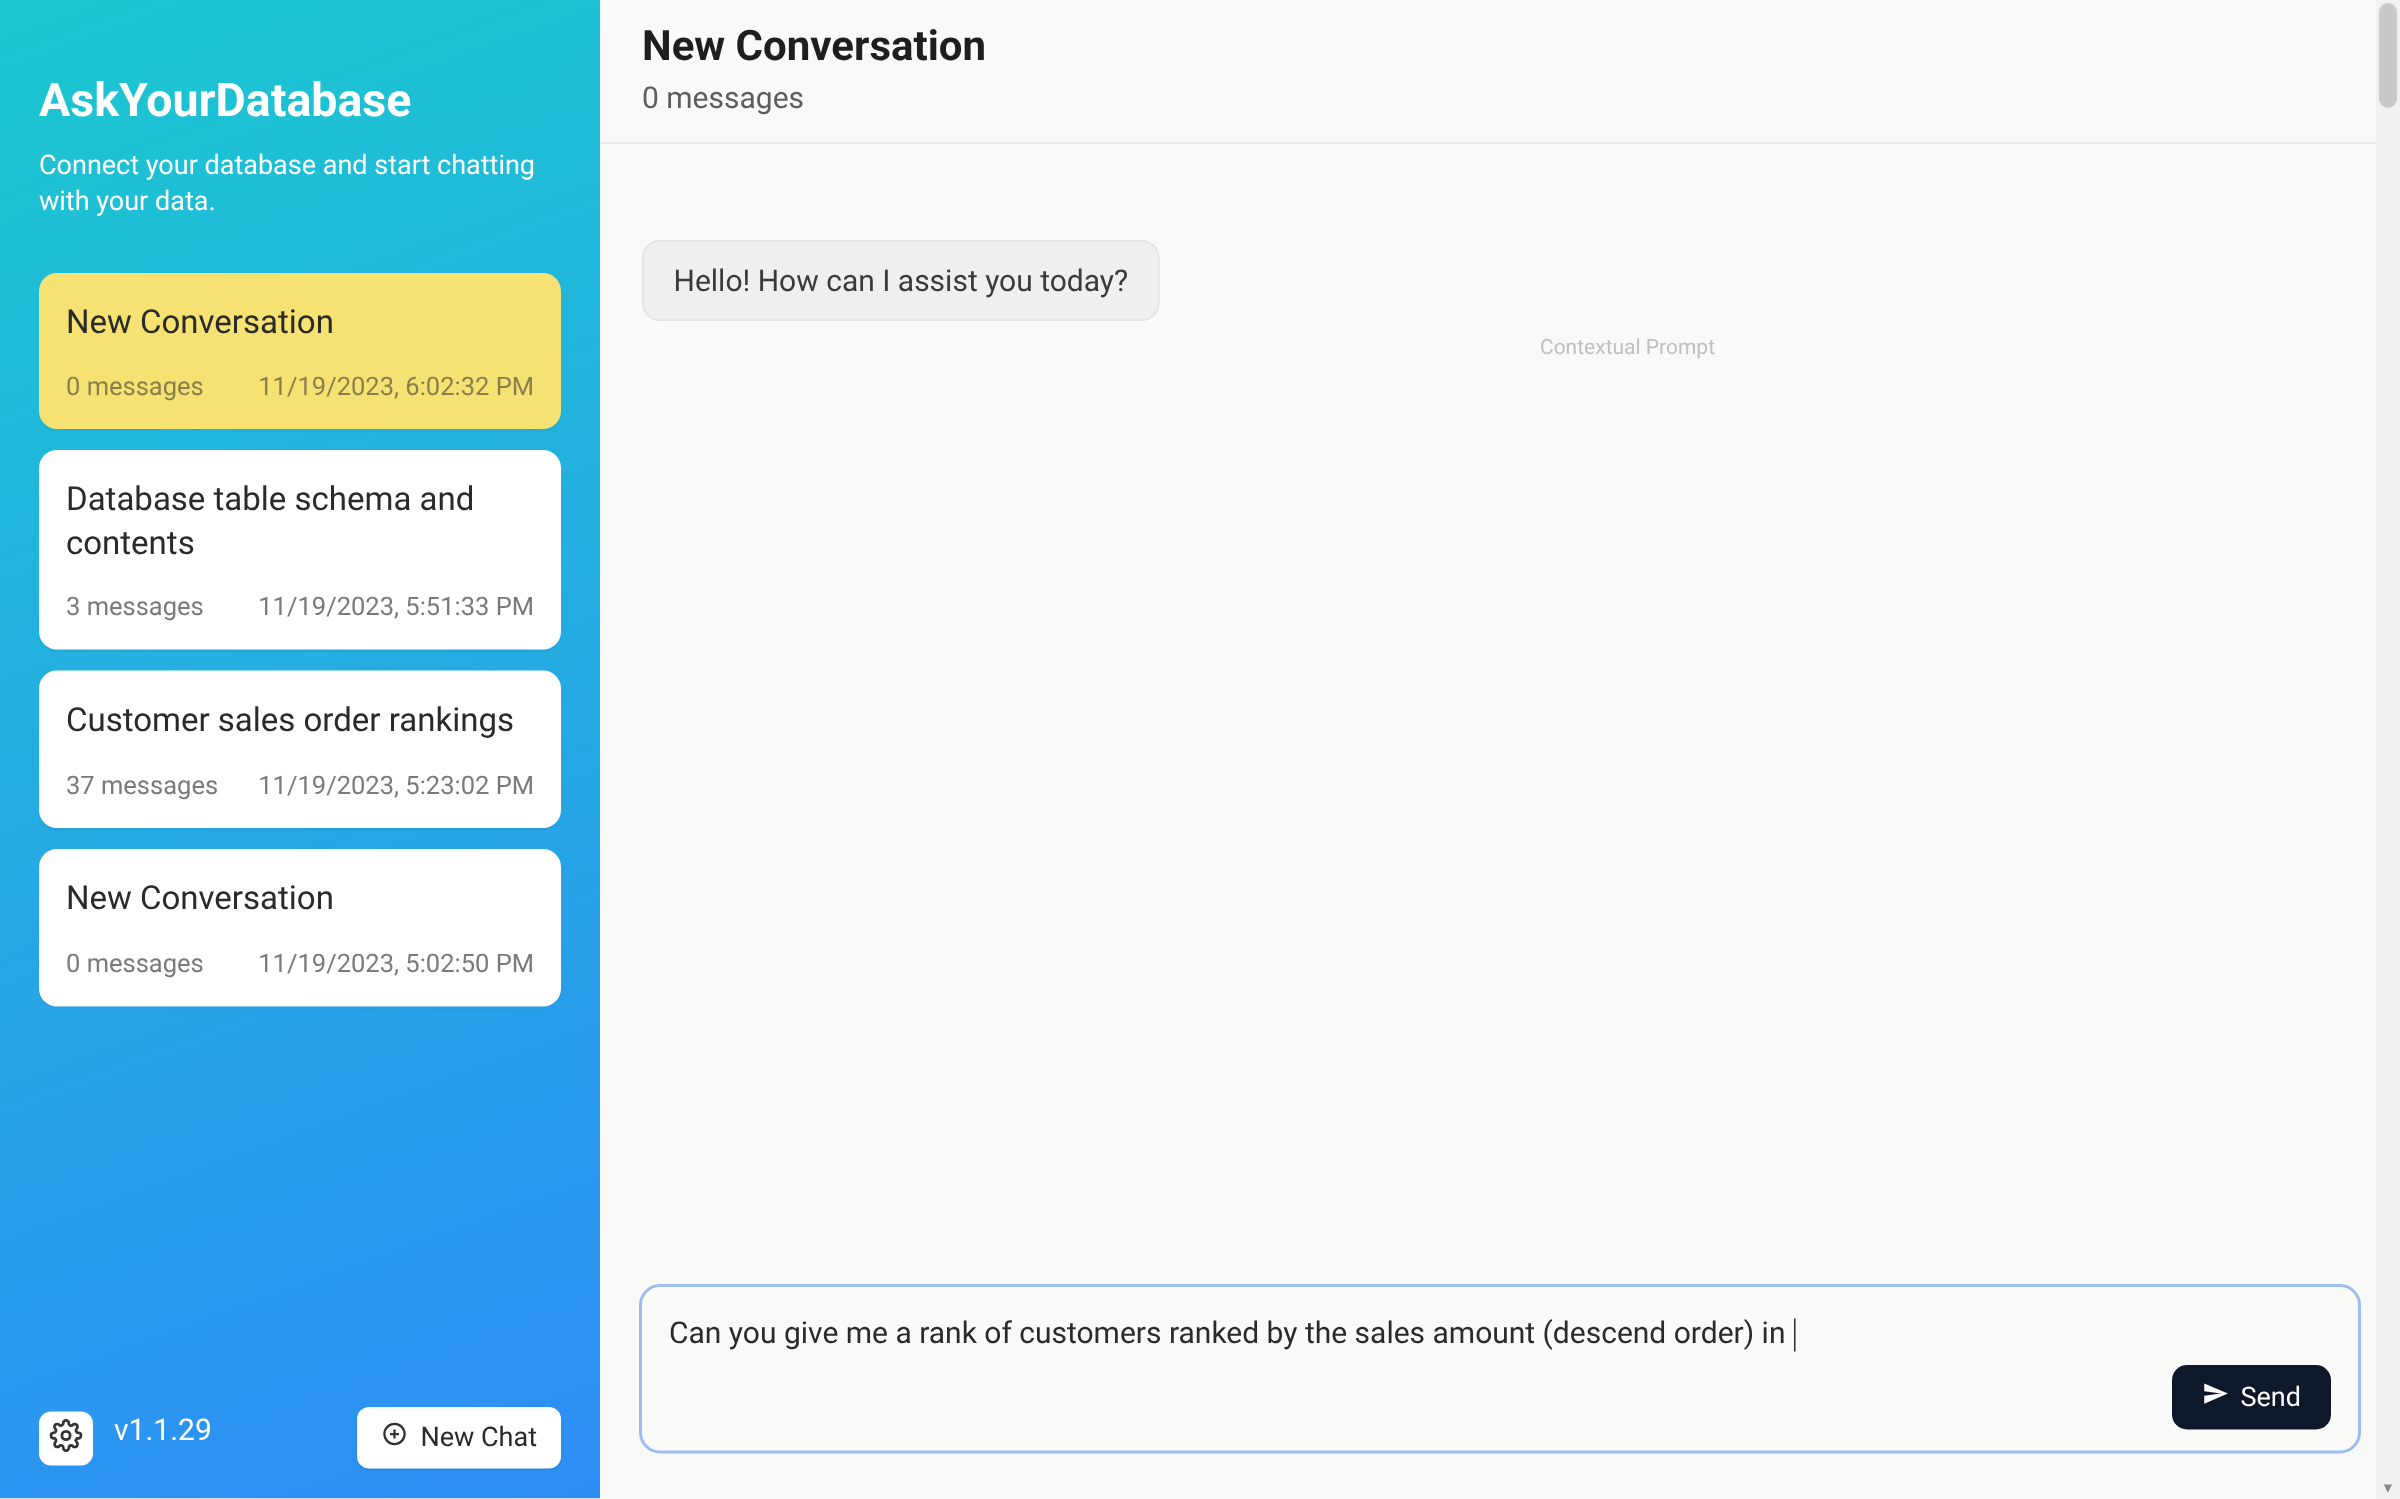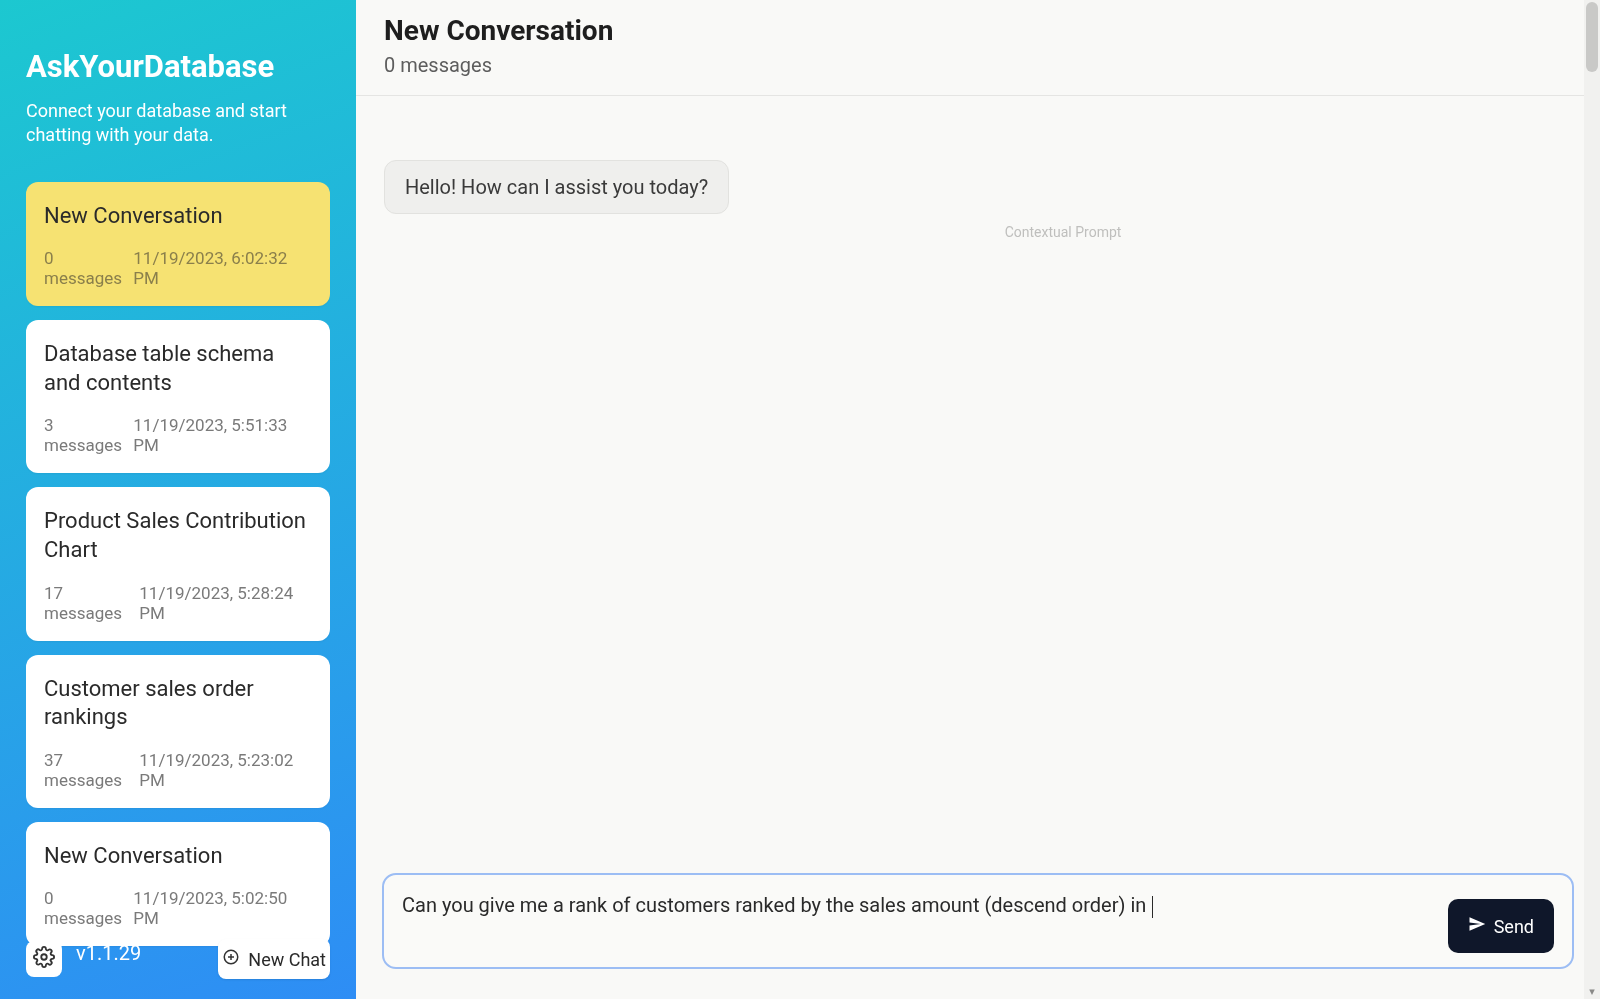--- a/index.html
+++ b/index.html
@@ -9,21 +9,21 @@
     background: #f7f7f5;
     color: #1f1f1f;
     width: 1600px;
     height: 999px;
     overflow: hidden;
     display: flex;
   }
 
   
   .sidebar {
-    width: 356px;
+    width: 400px;
     height: 100%;
     background: linear-gradient(160deg, #1CC8D0 0%, #2E8DF5 100%);
     display: flex;
     flex-direction: column;
     padding: 40px 26px 0 26px;
     position: relative;
   }
   .app-title {
     color: #fff;
     font-size: 31px;
@@ -99,21 +99,21 @@
   }
   .settings-btn svg { width: 22px; height: 22px; }
   .version {
     color: #fff;
     font-size: 20px;
     font-weight: 400;
   }
   .newchat-btn {
     background: #fff;
     border-radius: 8px;
-    padding: 9px 4px;
+    padding: 9px 16px;
     display: flex;
     align-items: center;
     gap: 8px;
     font-size: 18px;
     color: #2a2a2a;
     cursor: pointer;
     box-shadow: 0 1px 2px rgba(0,0,0,0.1);
   }
   .newchat-btn svg { width: 18px; height: 18px; }
 
@@ -168,20 +168,21 @@
   .input-row {
     padding: 12px 26px 30px 26px;
   }
   .input-box {
     border: 2px solid #9cbdf4;
     border-radius: 14px;
     padding: 16px 18px 14px 18px;
     background: #fafaf8;
     min-height: 96px;
     display: flex;
+    flex-direction: column;
     justify-content: space-between;
   }
   .input-text {
     font-size: 20px;
     color: #2a2a2a;
     outline: none;
     border: none;
     background: transparent;
     width: 100%;
     resize: none;
@@ -249,27 +250,20 @@
       <div class="conv-meta">
         <span>0 messages</span>
         <span>11/19/2023, 6:02:32 PM</span>
       </div>
     </div>
     <div class="conv-card">
       <div class="conv-title">Database table schema and contents</div>
       <div class="conv-meta">
         <span>3 messages</span>
         <span>11/19/2023, 5:51:33 PM</span>
-      </div>
-    </div>
-    <div class="conv-card">
-      <div class="conv-title">Product Sales Contribution Chart</div>
-      <div class="conv-meta">
-        <span>17 messages</span>
-        <span>11/19/2023, 5:28:24 PM</span>
       </div>
     </div>
     <div class="conv-card">
       <div class="conv-title">Customer sales order rankings</div>
       <div class="conv-meta">
         <span>37 messages</span>
         <span>11/19/2023, 5:23:02 PM</span>
       </div>
     </div>
     <div class="conv-card">

